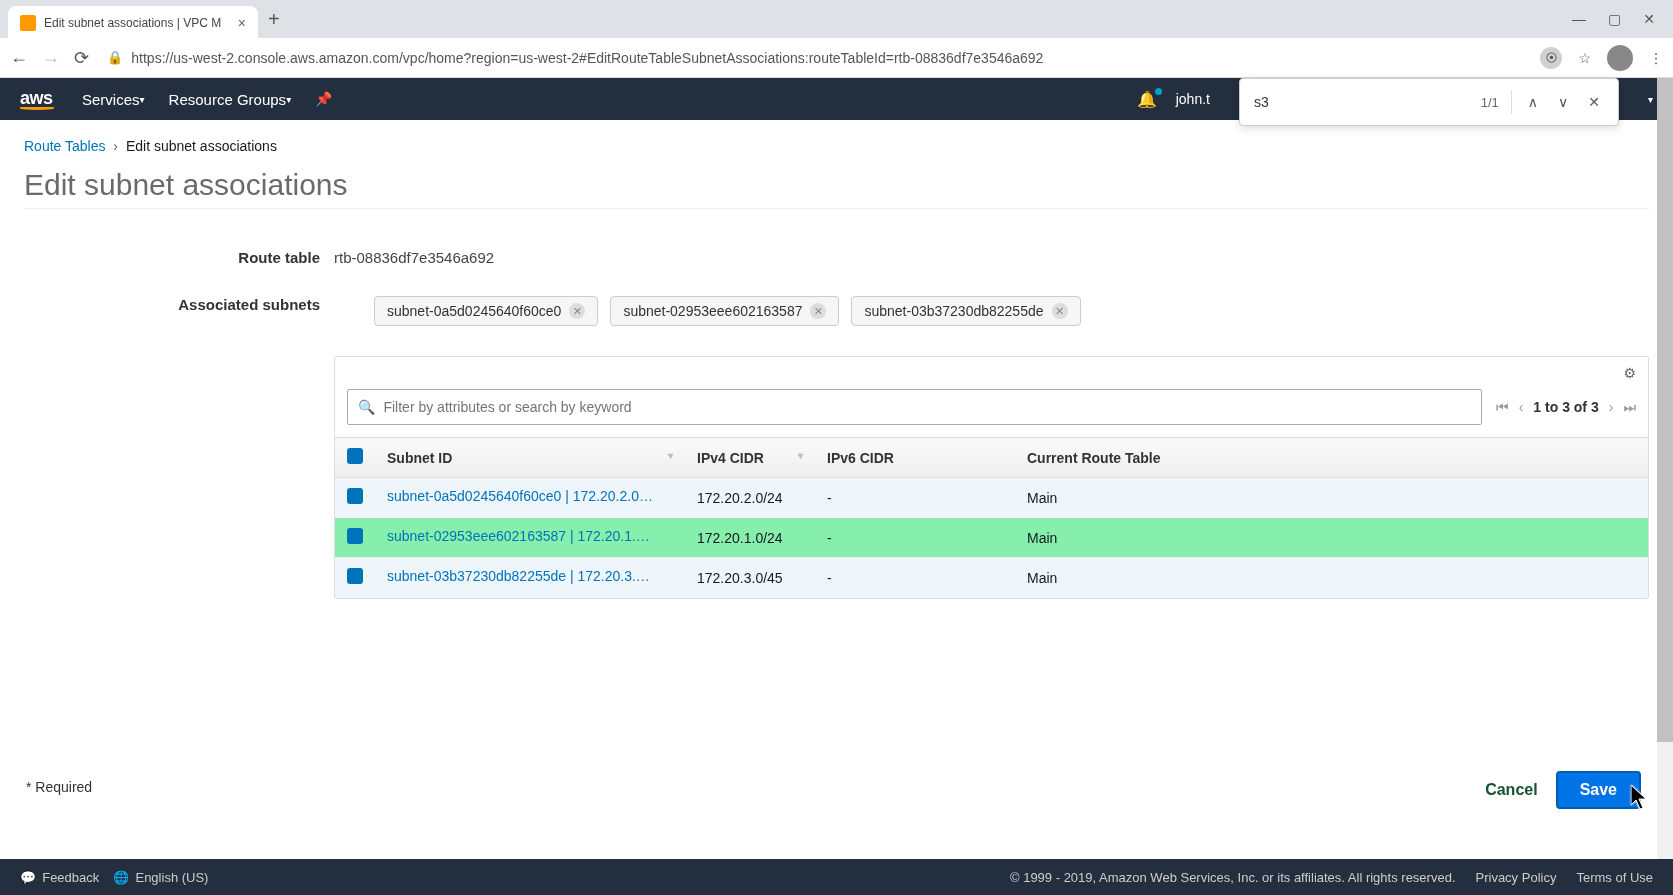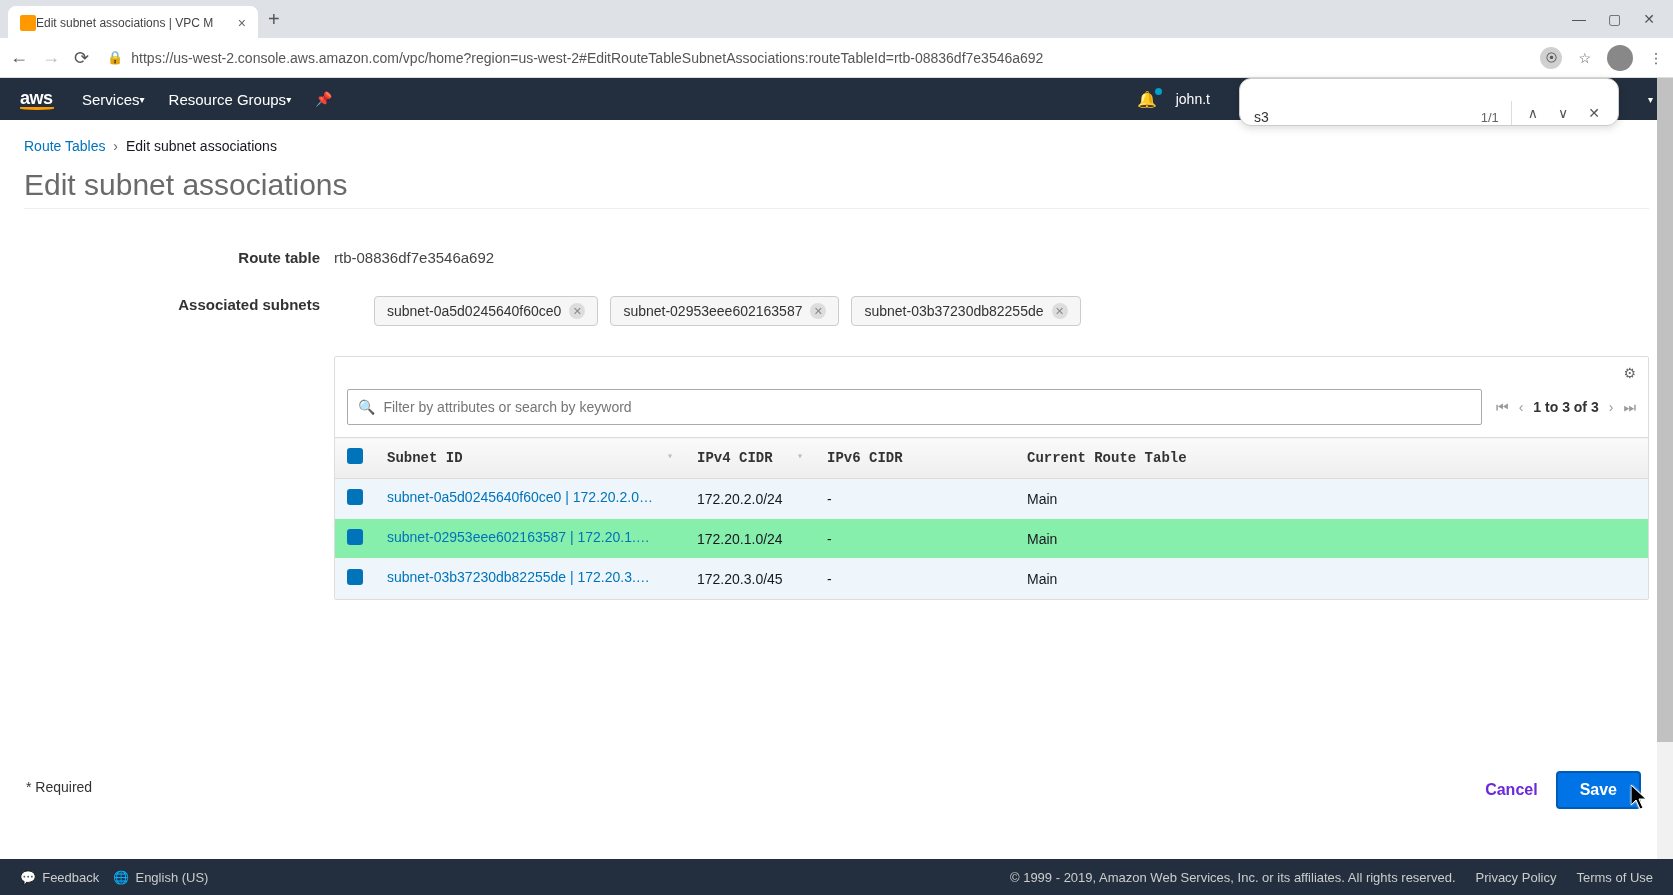--- a/index.html
+++ b/index.html
@@ -1,21 +1,21 @@
 <!DOCTYPE html>
 <html><head>
 <meta charset="utf-8">
 <style>
   * { box-sizing: border-box; margin: 0; padding: 0; }
   body { font-family: "Amazon Ember", "Helvetica Neue", Arial, sans-serif; font-size: 14px; color: #16191f; background: #fff; overflow: hidden; width: 1673px; height: 895px; }
 
   
   .browser-chrome { background: #dee1e6; }
   .tab-strip { display: flex; align-items: center; height: 38px; padding-left: 8px; }
-  .tab { display: flex; align-items: center; background: #fff; border-radius: 8px 8px 0 0; height: 34px; padding: 4px 12px; min-width: 250px; position: relative; top: 4px; }
+  .tab { display: flex; align-items: center; gap: 8px; background: #fff; border-radius: 8px 8px 0 0; height: 34px; padding: 4px 12px; min-width: 250px; position: relative; top: 4px; }
   .tab .favicon { width: 16px; height: 16px; background: #f90; border-radius: 2px; }
   .tab .tab-title { font-size: 12px; color: #444; white-space: nowrap; overflow: hidden; text-overflow: ellipsis; flex: 1; }
   .tab .tab-close { color: #666; font-size: 14px; cursor: pointer; }
   .newtab { margin-left: 10px; color: #555; font-size: 20px; cursor: pointer; }
   .chrome-controls { margin-left: auto; display: flex; gap: 22px; padding-right: 18px; color: #555; }
   .chrome-controls span { font-size: 14px; cursor: pointer; }
 
   .toolbar { display: flex; align-items: center; height: 40px; background: #fff; padding: 0 10px; gap: 14px; border-bottom: 1px solid #ddd; }
   .toolbar .nav-btn { color: #555; font-size: 18px; cursor: pointer; }
   .toolbar .nav-btn.disabled { color: #bbb; }
@@ -33,21 +33,21 @@
   .aws-menu { display: flex; align-items: center; gap: 24px; font-size: 15px; }
   .aws-menu-item { display: flex; align-items: center; cursor: pointer; }
   .aws-menu-item .caret { font-size: 10px; }
   .pin-icon { color:#fff; font-size:14px;}
   .aws-header-right { margin-left: auto; display: flex; align-items: center; gap: 18px; }
   .bell { position: relative; font-size: 16px; }
   .bell .dot { position: absolute; top: -2px; right: -4px; width: 7px; height: 7px; background: #00a1c9; border-radius: 50%; }
   .user-name { font-size: 14px; }
 
   
-  .find-bar { position: absolute; top: 78px; right: 54px; width: 380px; height: 48px; background: #fff; border: 1px solid #ccc; box-shadow: 0 2px 8px rgba(0,0,0,.15); display: flex; align-items: flex-end; padding: 0 14px; gap: 12px; border-radius: 12px; z-index: 20;}
+  .find-bar { position: absolute; top: 78px; right: 54px; width: 380px; height: 48px; background: #fff; border: 1px solid #ccc; box-shadow: 0 2px 8px rgba(0,0,0,.15); display: flex; align-items: center; padding: 0 14px; gap: 12px; border-radius: 4px; z-index: 20;}
   .find-input { flex: 1; border: none; outline: none; font-size: 14px; color: #333; }
   .find-count { color: #666; font-size: 13px; }
   .find-sep { width:1px; height:24px; background:#ddd;}
   .find-btn { color: #555; font-size: 14px; cursor: pointer; padding: 4px;}
 
   
   .content { padding: 18px 24px; }
   .breadcrumb { font-size: 14px; margin-bottom: 14px; }
   .breadcrumb a { color: #0073bb; text-decoration: none; }
   .breadcrumb .sep { color: #666; margin: 0 4px; }
@@ -66,36 +66,36 @@
   .gear { color:#666; cursor:pointer;}
 
   .filter-row { display: flex; align-items: center; gap: 14px; padding: 0 12px 12px 12px; }
   .search-box { flex: 1; display: flex; align-items: center; border: 1px solid #aaa; border-radius: 2px; height: 36px; padding: 0 10px; gap: 8px; color:#888;}
   .search-box input { flex:1; border:none; outline:none; font-size:14px;}
   .pager { display: flex; align-items: center; gap: 10px; color: #999; font-size: 14px; }
   .pager .bold { color: #333; font-weight: 700; }
   .pager .pg { cursor:pointer; }
 
   table { width: 100%; border-collapse: collapse; }
-  thead th { text-align: left; font-weight: 700; font-size: 14px; padding: 10px 12px; background: linear-gradient(#fafafa,#eee); border-top:1px solid #ddd; border-bottom:1px solid #ddd; color:#333;font-family:Liberation Mono, monospace;}
+  thead th { text-align: left; font-weight: 700; font-size: 14px; padding: 10px 12px; background: linear-gradient(#fafafa,#eee); border-top:1px solid #ddd; border-bottom:1px solid #ddd; color:#333;}
   thead th .sort { float:right; color:#bbb; font-size:10px;}
   tbody td { padding: 10px 12px; font-size: 14px; border-bottom: 1px solid #f2f2f2; }
   tbody tr { background: #eef6fb; }
   tbody tr.alt { background: #86efac; }
   .chk { width:16px; height:16px; background:#0073bb; border-radius:3px; display:inline-block;}
   .subnet-link { color: #0073bb; white-space:nowrap; overflow:hidden; text-overflow:ellipsis; max-width:290px; display:inline-block;}
   th.chk-col, td.chk-col { width:40px; text-align:center;}
   th.col-subnet { width: 310px;}
   th.col-cidr4 { width: 130px;}
   th.col-cidr6 { width: 200px;}
 
   
   .required-note { position: absolute; left: 26px; bottom: 100px; color:#333; font-size:14px;}
   .actions { position: absolute; right: 32px; bottom: 86px; display: flex; align-items: center; gap: 18px; }
-  .btn-cancel { color: #6d28d9; font-size: 16px; cursor: pointer; font-weight:600;}
+  .btn-cancel { color: #14532d; font-size: 16px; cursor: pointer; font-weight:600;}
   .btn-save { background: #0073e6; color: #fff; border: 2px solid #005bb5; border-radius: 4px; padding: 8px 22px; font-size: 16px; font-weight:600; cursor: pointer; }
 
   .cursor-img { position:absolute; right:22px; bottom:78px; font-size:22px; pointer-events:none; color:#000; z-index:30;}
   .cursor-img svg { filter: drop-shadow(0 0 1px #fff);}
 
   
   .aws-footer { position: absolute; bottom: 0; left: 0; right: 0; background: #232f3e; color: #ccc; height: 36px; display: flex; align-items: center; padding: 0 20px; font-size: 13px; gap: 14px;}
   .aws-footer .fb { display: flex; align-items: center; gap: 6px;}
   .aws-footer .lang { display: flex; align-items:center; gap:6px;}
   .aws-footer .right { margin-left: auto; display: flex; gap: 20px;}

